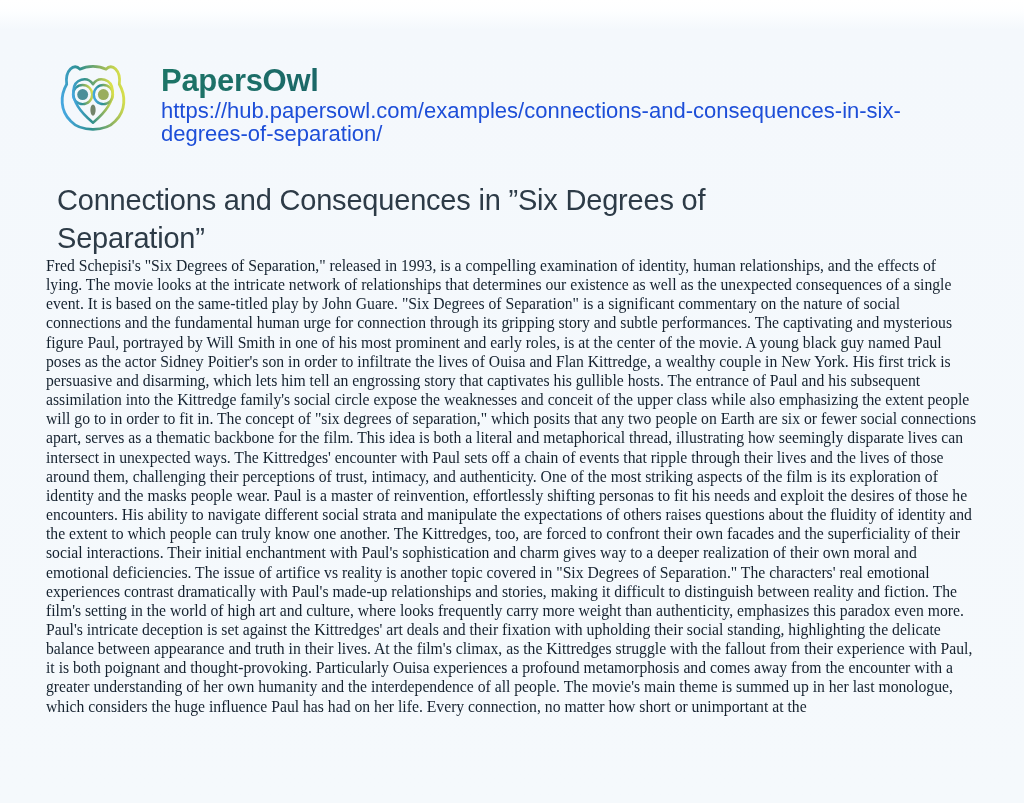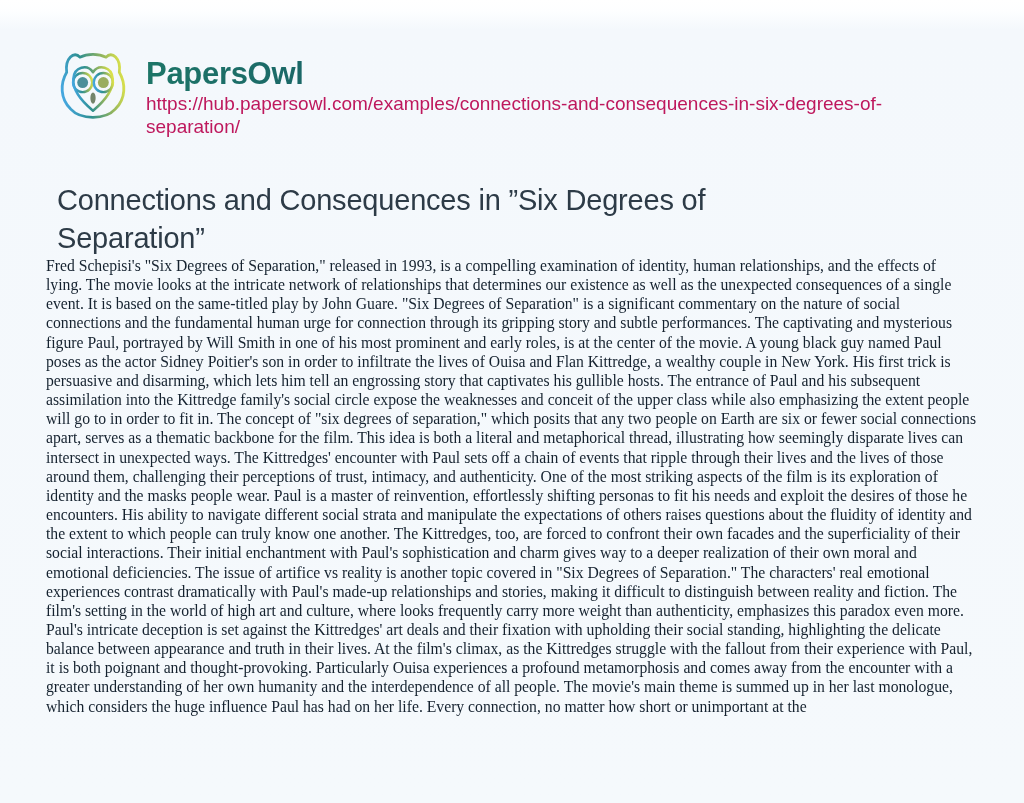--- a/index.html
+++ b/index.html
@@ -8,24 +8,24 @@
     height: 803px;
     position: relative;
     overflow: hidden;
     background: linear-gradient(180deg, #ffffff 0px, #fdfeff 12px, #f4f8fc 30px, #f5f9fc 100%);
     font-family: "Liberation Sans", sans-serif;
   }
 
   .site-header {
     position: absolute;
     left: 46px;
-    top: 44px;
+    top: 56px;
     display: flex;
-    align-items: flex-end;
-    gap: 6px;
+    align-items: center;
+    gap: 21px;
   }
   .logo-wrap { width: 94px; height: 94px; flex: 0 0 auto; }
   .logo-wrap svg { width: 94px; height: 94px; display: block; }
 
   .brand-col { padding-top: 2px; }
   .brand-name {
     font-size: 31px;
     font-weight: bold;
     letter-spacing: -0.3px;
     line-height: 36px;
@@ -35,23 +35,23 @@
   @supports ((-webkit-background-clip: text) or (background-clip: text)) {
     .brand-name {
       background: linear-gradient(90deg, #1d7567 0%, #1a5f68 35%, #14304f 100%);
       -webkit-background-clip: text;
       background-clip: text;
       color: transparent;
     }
   }
   .page-url {
     max-width: 752px;
-    font-size: 19px;
+    font-size: 22px;
     line-height: 23px;
-    color: #be185d;
+    color: #1d4ed8;
     word-break: break-word;
     overflow-wrap: break-word;
     text-decoration: none;
     display: block;
     cursor: pointer;
   }
 
   .article-title {
     position: absolute;
     left: 46px;

